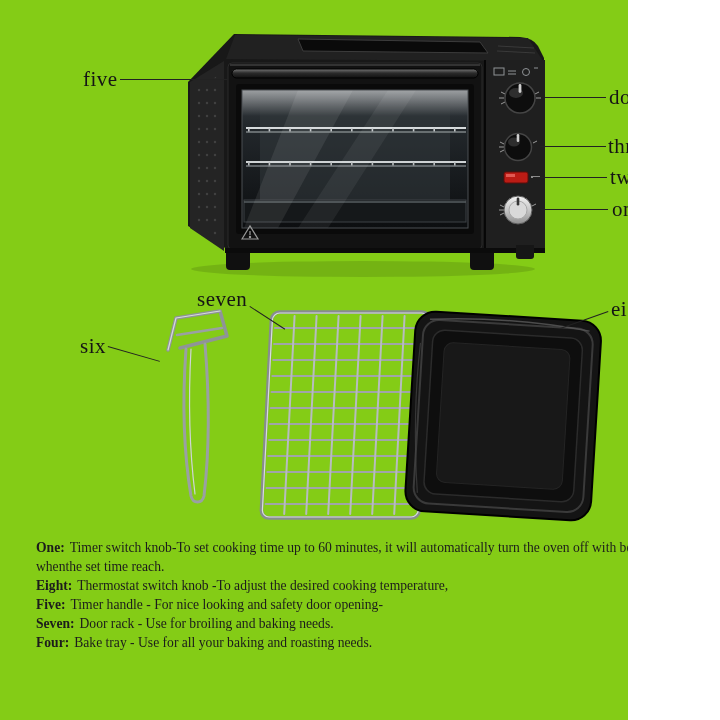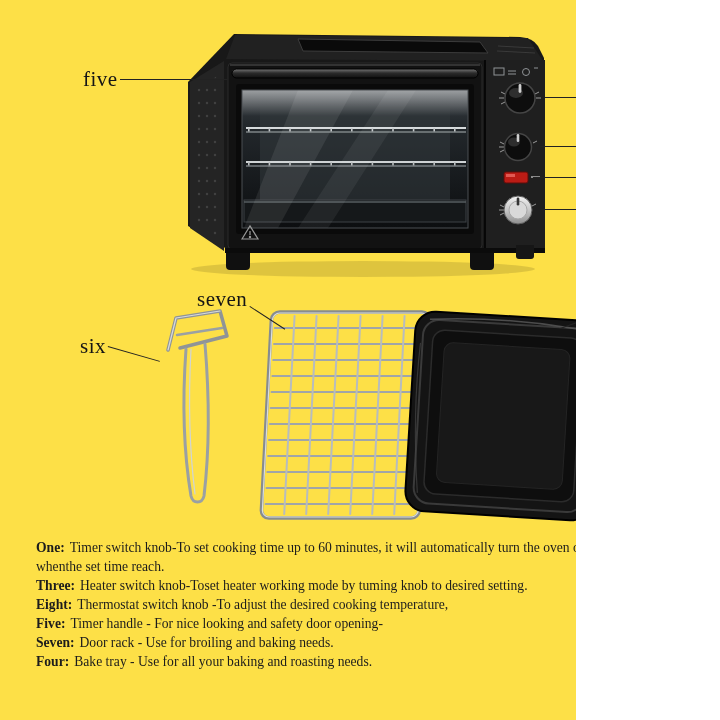--- a/index.html
+++ b/index.html
@@ -1,18 +1,18 @@
 <!DOCTYPE html>
 <html><head>
 <meta charset="utf-8">
 <style>
   * { margin:0; padding:0; box-sizing:border-box; }
   html,body { background:#ffffff; }
   body { font-family:"Liberation Serif", serif; }
-  .stage { position:relative; width:576px; height:720px; background:#fde047; overflow:hidden; }
+  .stage { position:relative; width:628px; height:720px; background:#84cc16; overflow:hidden; }
   svg.fig { position:absolute; }
   .oven { left:148px; top:22px; width:404px; height:258px; }
   .tong { left:150px; top:304px; width:92px;  height:212px; }
   .rack { left:258px; top:306px; width:180px; height:218px; }
   .tray { left:394px; top:308px; width:218px; height:222px; }
   .callout { position:absolute; font-size:21px; color:#151515; letter-spacing:.5px; }
   .cline { position:absolute; height:0; border-top:1.4px solid #222; transform-origin:0 0; }
   .desc { position:absolute; left:36px; top:538px; width:662px; font-size:13.6px; line-height:19px; color:#1c1c1c; }
   .desc p { margin:0; }
   .desc .term { font-weight:bold; margin-right:5px; }
@@ -219,23 +219,20 @@
   <span class="cline" style="left:541px;top:209px;width:67px"></span>
   <span class="cline" style="left:250px;top:306px;width:42px;transform:rotate(33deg)"></span>
   <span class="cline" style="left:560px;top:328px;width:51px;transform:rotate(-19.5deg)"></span>
   <span class="cline" style="left:108px;top:346px;width:54px;transform:rotate(16deg)"></span>
 
   <div class="desc">
     <p>
       <b class="term">One:</b><span>Timer switch knob-To set cooking time up to 60 minutes, it will automatically turn the oven off with bell ring whenthe set time reach.</span>
     </p>
     <p>
-      <b class="term">Three:</b><span>Heater switch knob-Toset heater working mode by tuming knob to desired setting.</span>
-    </p>
-    <p>
       <b class="term">Eight:</b><span>Thermostat switch knob -To adjust the desired cooking temperature,</span>
     </p>
     <p>
       <b class="term">Five:</b><span>Timer handle - For nice looking and safety door opening-</span>
     </p>
     <p>
       <b class="term">Seven:</b><span>Door rack - Use for broiling and baking needs.</span>
     </p>
     <p>
       <b class="term">Four:</b><span>Bake tray - Use for all your baking and roasting needs.</span>

